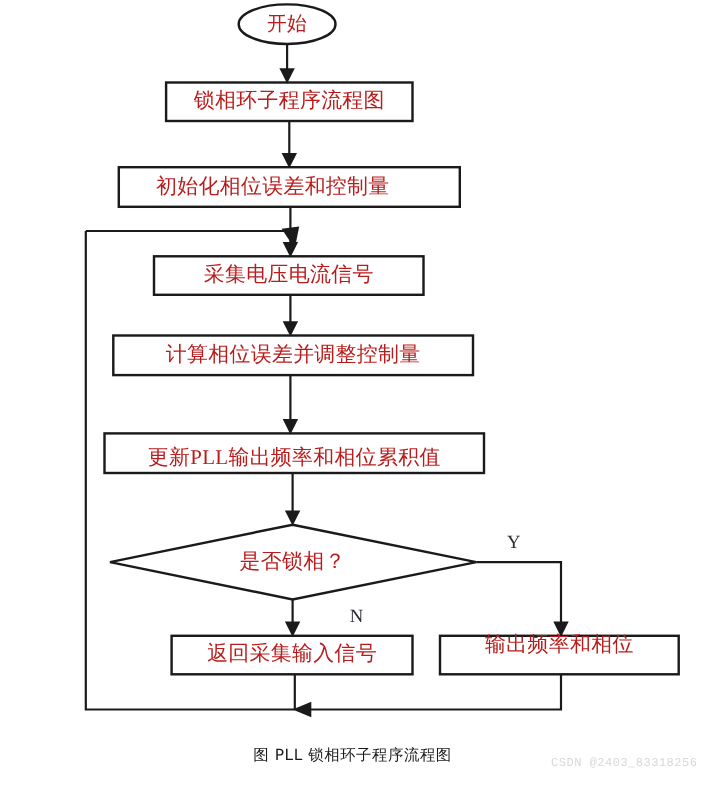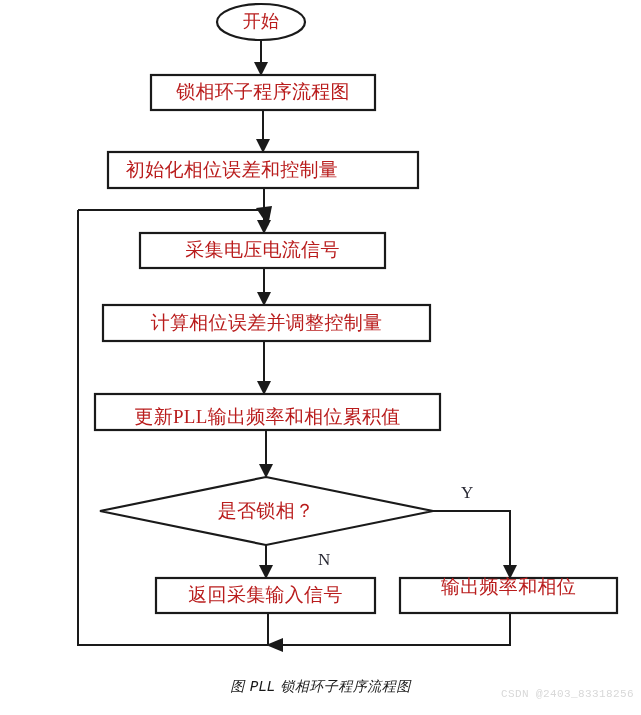--- a/index.html
+++ b/index.html
@@ -68,21 +68,20 @@
   #figure-caption {
     position: absolute;
     left: 0;
     top: 678px;
     width: 641px;
     text-align: center;
     color: #1a1a1a;
     font-family: "DejaVu Sans", "Liberation Sans", sans-serif;
     font-size: 14px;
     letter-spacing: 0.5px;
-    font-style: italic;
   }
   #watermark {
     position: absolute;
     right: 7px;
     top: 688px;
     color: #d8d8d8;
     font-family: Liberation Mono, monospace;
     font-size: 11px;
     letter-spacing: 0.4px;
     user-select: none;
@@ -146,21 +145,21 @@
     <polygon class="arrow-head" points="266,645 283,638 283,652"></polygon>
 
     <path class="flow-line" d="M 268 645 L 78 645 L 78 210"></path>
 
   </svg>
 
   <div class="node-label terminal" style="left:217px; top:4px; width:88px; height:36px;">开始</div>
 
   <div class="node-label" style="left:151px; top:75px; width:224px; height:35px;">锁相环子程序流程图</div>
 
-  <div class="node-label" style="left:92px; top:152px; width:280px; height:36px;">初始化相位误差和控制量</div>
+  <div class="node-label" style="left:108px; top:152px; width:280px; height:36px;">初始化相位误差和控制量</div>
 
   <div class="node-label" style="left:103px; top:305px; width:327px; height:36px;">计算相位误差并调整控制量</div>
 
   <div class="node-label" style="left:140px; top:233px; width:245px; height:35px;">采集电压电流信号</div>
 
   <div class="node-label" style="left:95px; top:394px; width:345px; height:47px;">更新PLL输出频率和相位累积值</div>
 
   <div class="node-label" style="left:166px; top:493px; width:200px; height:36px;">是否锁相？</div>
 
   <div class="node-label" style="left:156px; top:578px; width:219px; height:35px;">返回采集输入信号</div>

